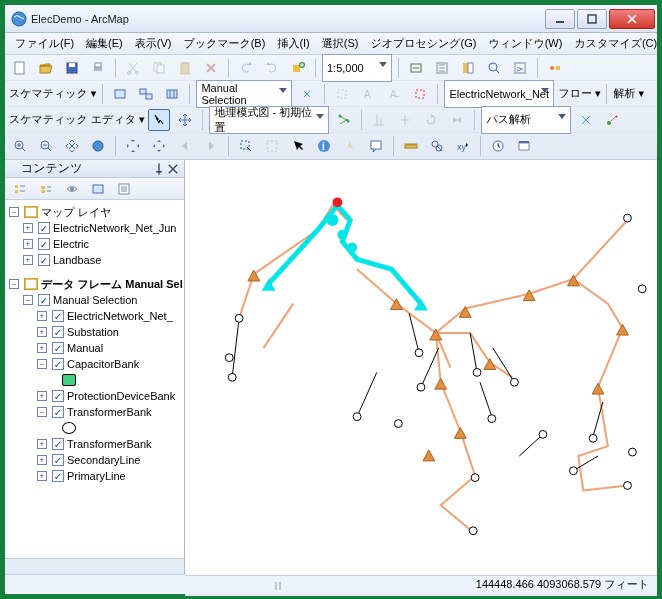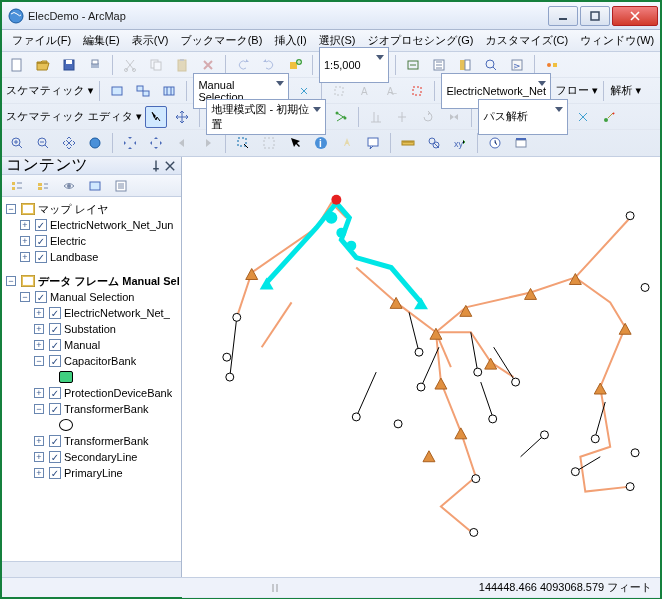--- a/index.html
+++ b/index.html
@@ -1,51 +1,51 @@
 <!DOCTYPE html>
 <html><head>
 <meta charset="utf-8">
 <style>
   * { box-sizing: border-box; margin: 0; padding: 0; }
   body { font-family: "Meiryo UI", "MS PGothic", Tahoma, sans-serif; font-size: 11px; background: #d6dff0; }
-  .window { width: 662px; height: 599px; background: #eef2fa; border: 2px solid #15803d; display: flex; flex-direction: column; }
+  .window { width: 662px; height: 599px; background: #eef2fa; border: 5px solid #15803d; display: flex; flex-direction: column; }
 
   
   .titlebar { height: 28px; background: linear-gradient(#f5f9ff, #dde6f5); display: flex; align-items: center; padding: 0 2px 0 6px; border-bottom: 1px solid #aab8d0; }
   .titlebar .icon { width: 16px; height: 16px; margin-right: 4px; }
   .titlebar .title { flex: 1; color: #1a1a1a; }
   .titlebar .wbtn { width: 30px; height: 20px; margin-left: 2px; background: linear-gradient(#f3f6fb,#d9e2f0); border: 1px solid #8fa3c8; border-radius: 2px; display: flex; align-items: center; justify-content: center; }
   .titlebar .close { width: 46px; background: linear-gradient(#f08080,#d13a2a); border-color:#b02020; color:#fff; }
   .wbtn svg { width: 12px; height: 12px; }
 
   
   .menubar { height: 22px; background: linear-gradient(#f5f8fd, #e6ecf6); display: flex; align-items: center; padding: 0 4px; border-bottom: 1px solid #c4cfe2; }
   .menubar span { padding: 2px 6px; cursor: default; white-space: nowrap; }
 
   
   .toolbars { background: linear-gradient(#f0f4fb, #e3eaf4); border-bottom: 1px solid #c4cfe2; }
   .trow { height: 26px; display: flex; align-items: center; padding: 0 4px; gap: 4px; border-bottom: 1px solid #e0e6f0; }
   .trow:last-child { border-bottom: none; }
   .tbtn { width: 22px; height: 22px; border: 1px solid transparent; border-radius: 2px; display: flex; align-items: center; justify-content: center; }
   .tbtn svg { width: 14px; height: 14px; }
   .sep { width: 1px; height: 20px; background: #b8c2d8; margin: 0 2px; }
-  .combo { height: 36px; border: 1px solid #8fa3c8; background: #fff; display: flex; align-items: center; padding: 0 14px 0 4px; position: relative; font-size: 11px; }
+  .combo { height: 28px; border: 1px solid #8fa3c8; background: #fff; display: flex; align-items: center; padding: 0 14px 0 4px; position: relative; font-size: 11px; }
   .combo::after { content: ""; position: absolute; right: 4px; top: 7px; width: 0; height: 0; border-left: 4px solid transparent; border-right: 4px solid transparent; border-top: 5px solid #4a5a78; }
   .txtlabel { font-size: 11px; white-space: nowrap; }
   .row1 .combo { width: 70px; }
   .row2 .combo.cA { width: 96px; }
   .row2 .combo.cB { width: 110px; }
   .row3 .combo.cC { width: 120px; }
   .row3 .combo.cD { width: 90px; }
 
   
   .main { flex: 1; display: flex; min-height: 0; }
   .toc { width: 180px; background: #fff; border-right: 1px solid #aab8d0; display: flex; flex-direction: column; }
   .toc-head { height: 18px; background: linear-gradient(#eef2fa,#dde6f5); border-bottom: 1px solid #c4cfe2; display: flex; align-items: center; padding: 0 4px; }
-  .toc-head .title { flex: 1; font-size: 16px; }
+  .toc-head .title { flex: 1; font-size: 12px; margin-left: 12px; }
   .toc-head .pin, .toc-head .x { width: 14px; height: 14px; display:flex; align-items:center; justify-content:center; }
   .toc-toolbar { height: 22px; background: linear-gradient(#f5f8fd,#e6ecf6); border-bottom: 1px solid #c4cfe2; display: flex; align-items: center; padding: 0 4px; gap: 4px; }
   .toc-tree { flex: 1; overflow: hidden; padding: 4px 2px; }
   .node { display: flex; align-items: center; height: 16px; padding-left: var(--ind,0); white-space: nowrap; }
   .node .tw { width: 10px; height: 10px; border: 1px solid #6986b0; margin: 0 2px; display:flex; align-items:center; justify-content:center; font-size:9px; line-height:8px; color:#3a5a90; background:#fff; }
   .node .cb { width: 12px; height: 12px; border: 1px solid #6986b0; background:#fff; margin: 0 3px; display:flex; align-items:center; justify-content:center; }
   .node .cb.checked::after { content:"✓"; font-size:10px; color:#2a4a80; }
   .node .df { width: 14px; height: 12px; margin: 0 3px; display:flex; align-items:center; justify-content:center; }
   .node .lbl { font-size: 11px; overflow: hidden; text-overflow: clip; }
   .node .sw { width: 14px; height: 12px; margin: 0 3px; border:1px solid #000; }
@@ -98,22 +98,22 @@
   </div>
 
   <div class="menubar">
     <span>ファイル(F)</span>
     <span>編集(E)</span>
     <span>表示(V)</span>
     <span>ブックマーク(B)</span>
     <span>挿入(I)</span>
     <span>選択(S)</span>
     <span>ジオプロセシング(G)</span>
+    <span>ウィンドウ(W)</span>
     <span>カスタマイズ(C)</span>
-    <span>ウィンドウ(W)</span>
     <span>ヘルプ(H)</span>
   </div>
 
   <div class="toolbars">
 
     <div class="trow row1">
       <div class="tbtn">
           <svg viewBox="0 0 14 14">
             <rect x="2" y="1" width="9" height="12" fill="#fff" stroke="#7a8aa8"></rect>
           </svg>

